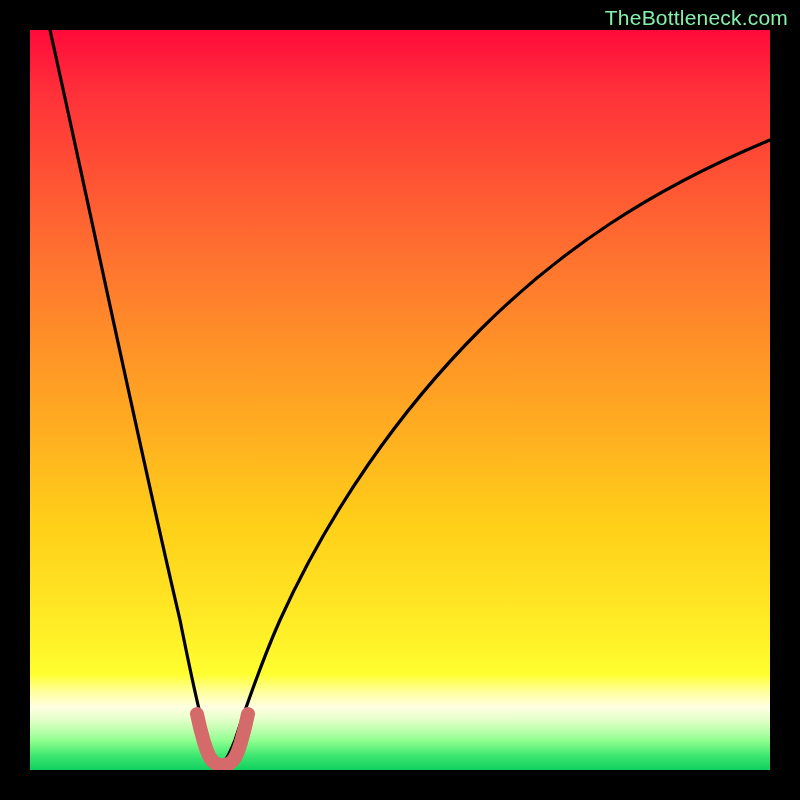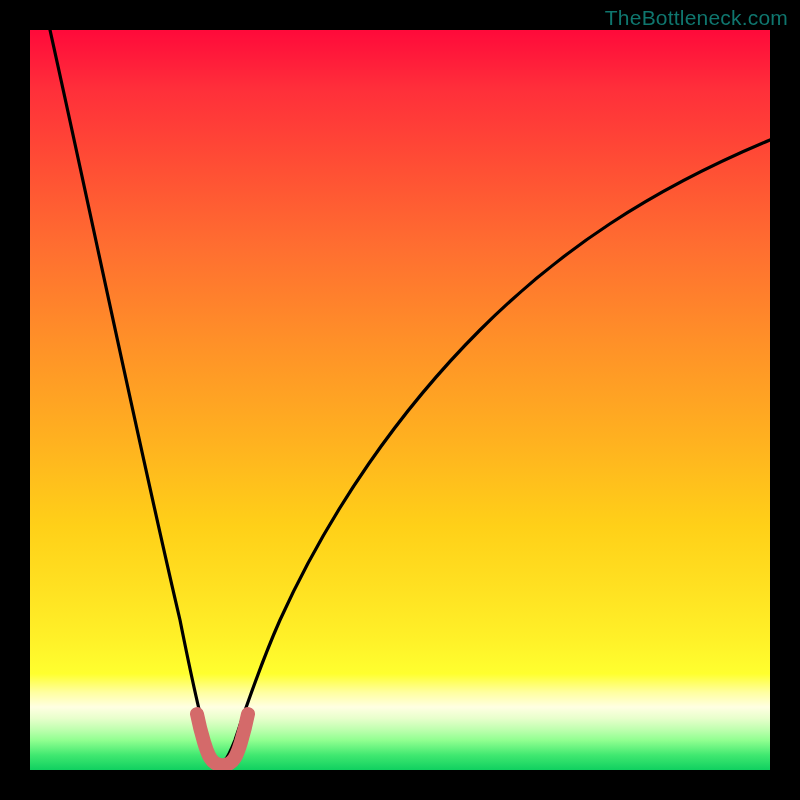--- a/index.html
+++ b/index.html
@@ -36,21 +36,21 @@
       #40e870 98%,
       #10d060 100%
     );
   }
   .watermark {
     position: absolute;
     top: 6px;
     right: 12px;
     font-size: 21px;
     font-weight: 500;
-    color: #0f766e;
+    color: #86efac;
     letter-spacing: 0.2px;
     z-index: 30;
     font-family: Arial, Helvetica, sans-serif;
   }
   svg.curve {
     position: absolute;
     left: 0;
     top: 0;
     width: 740px;
     height: 740px;

